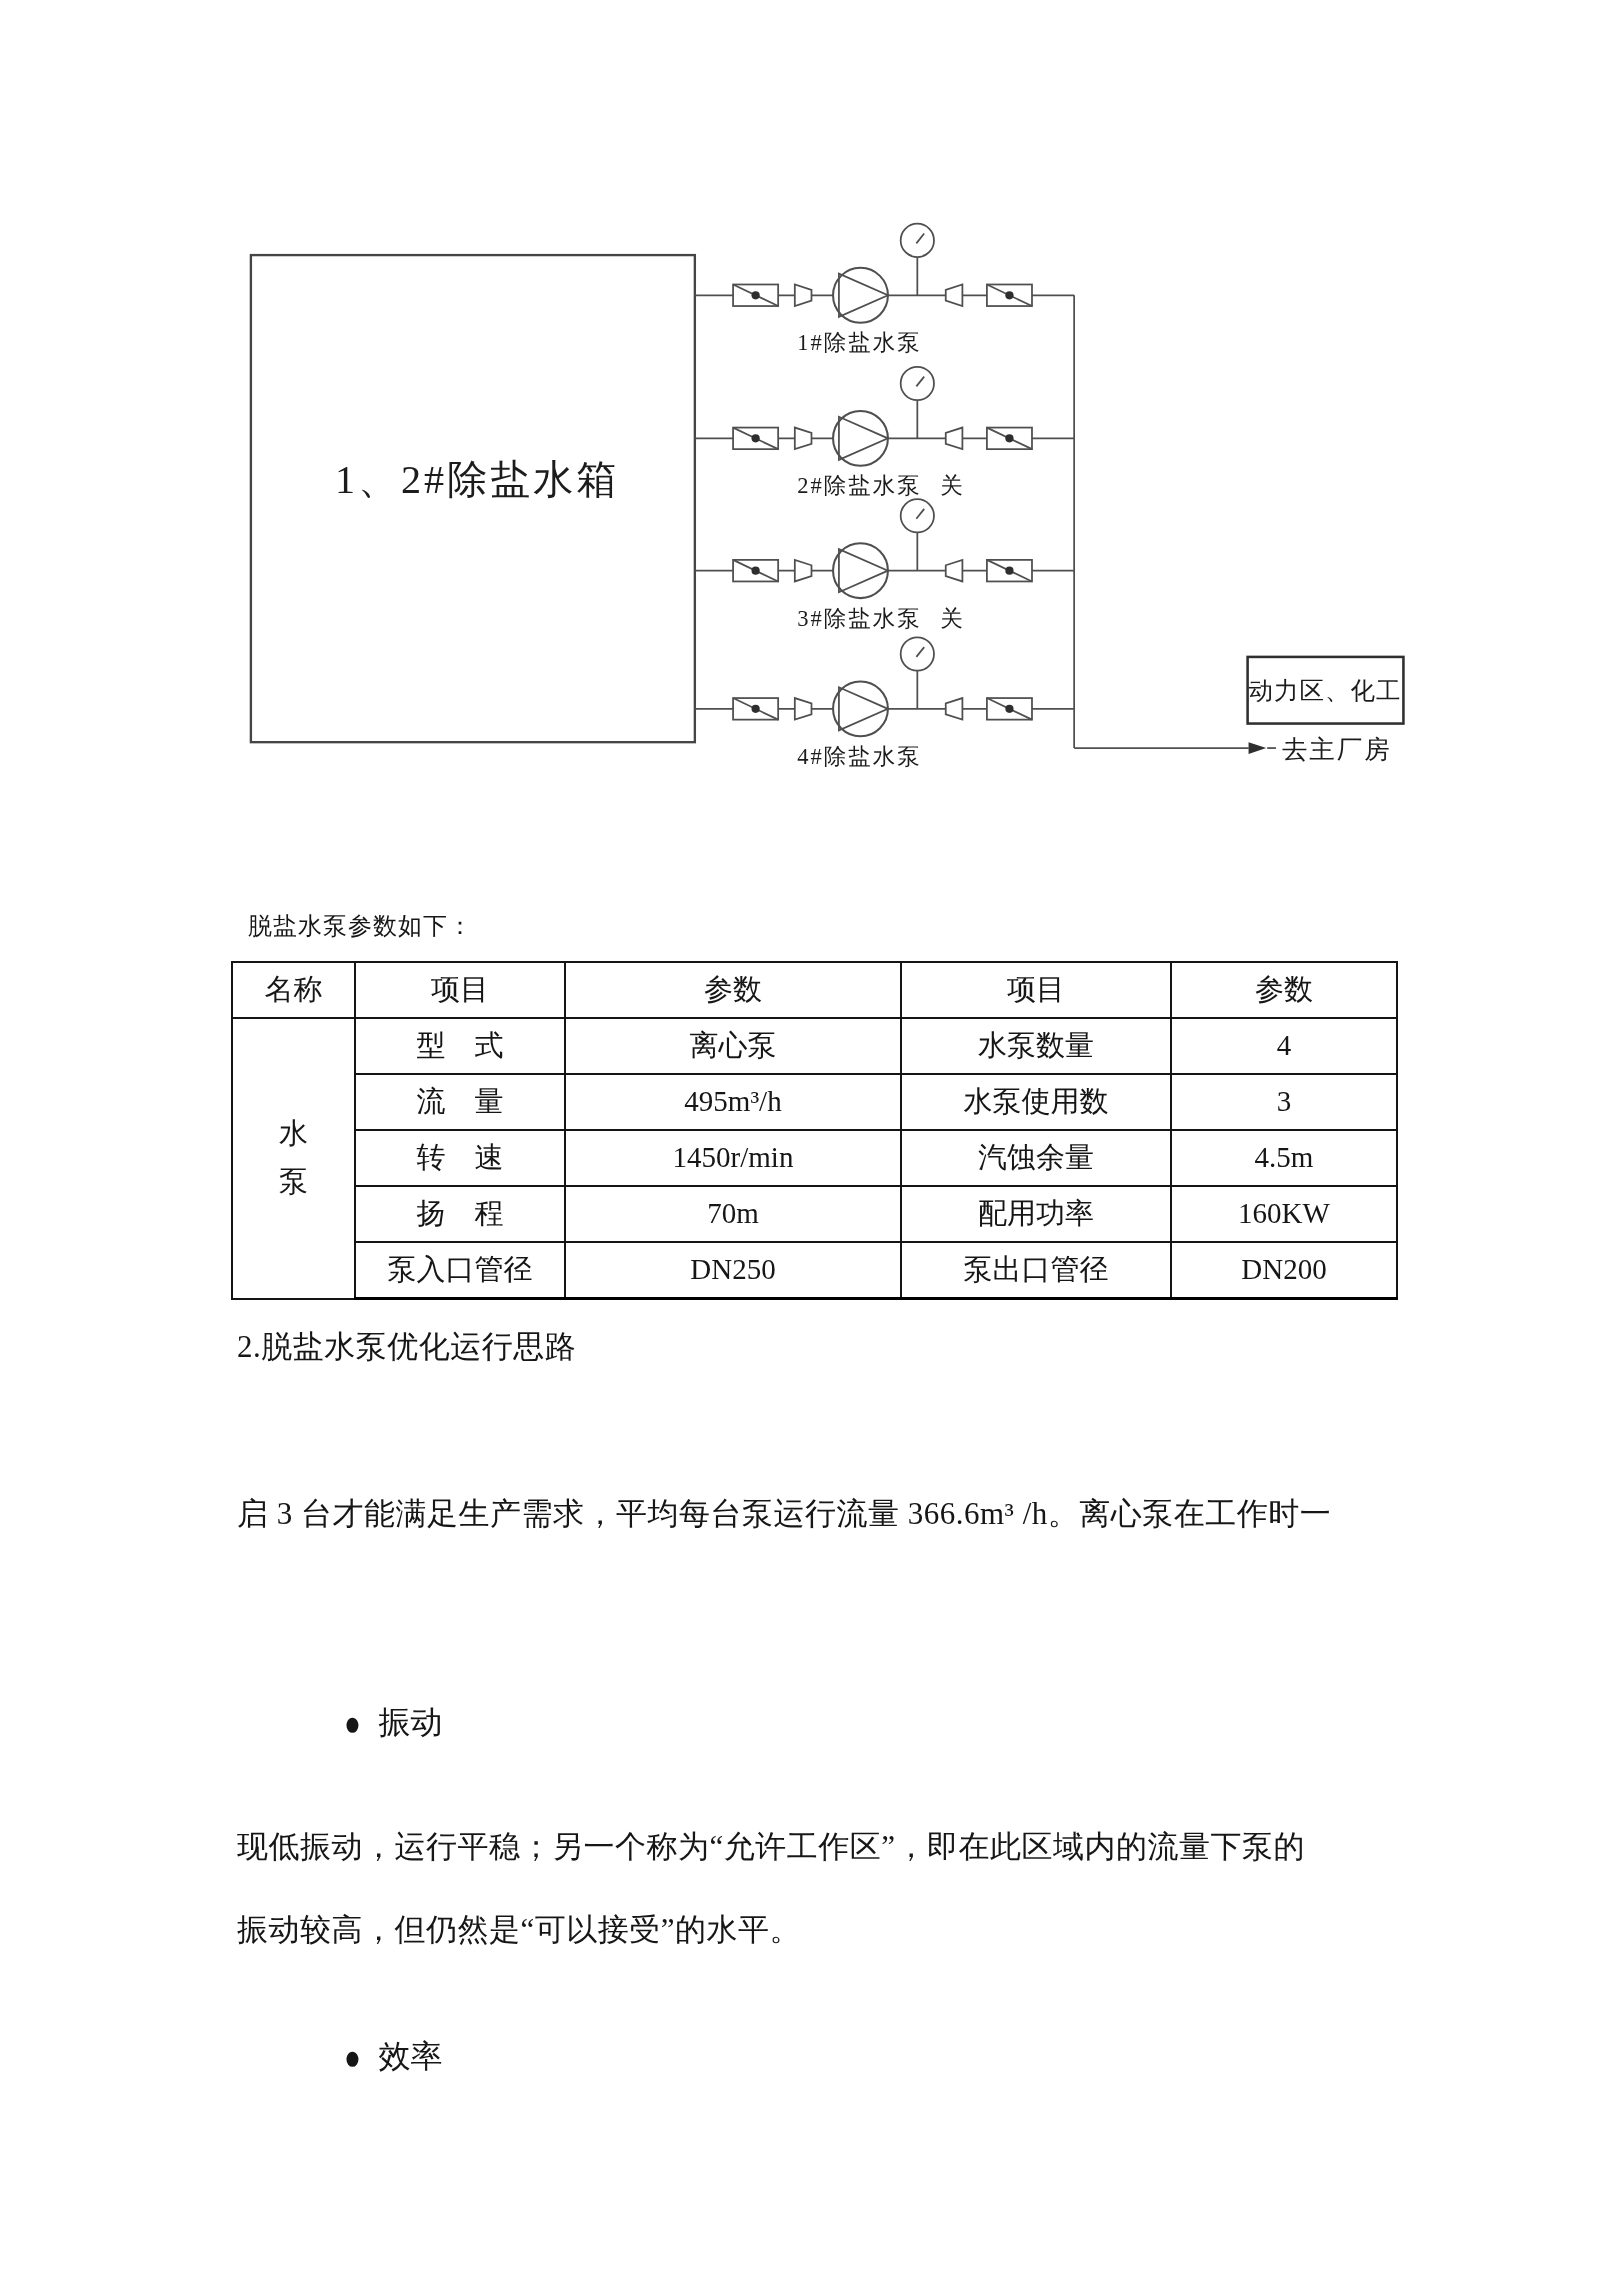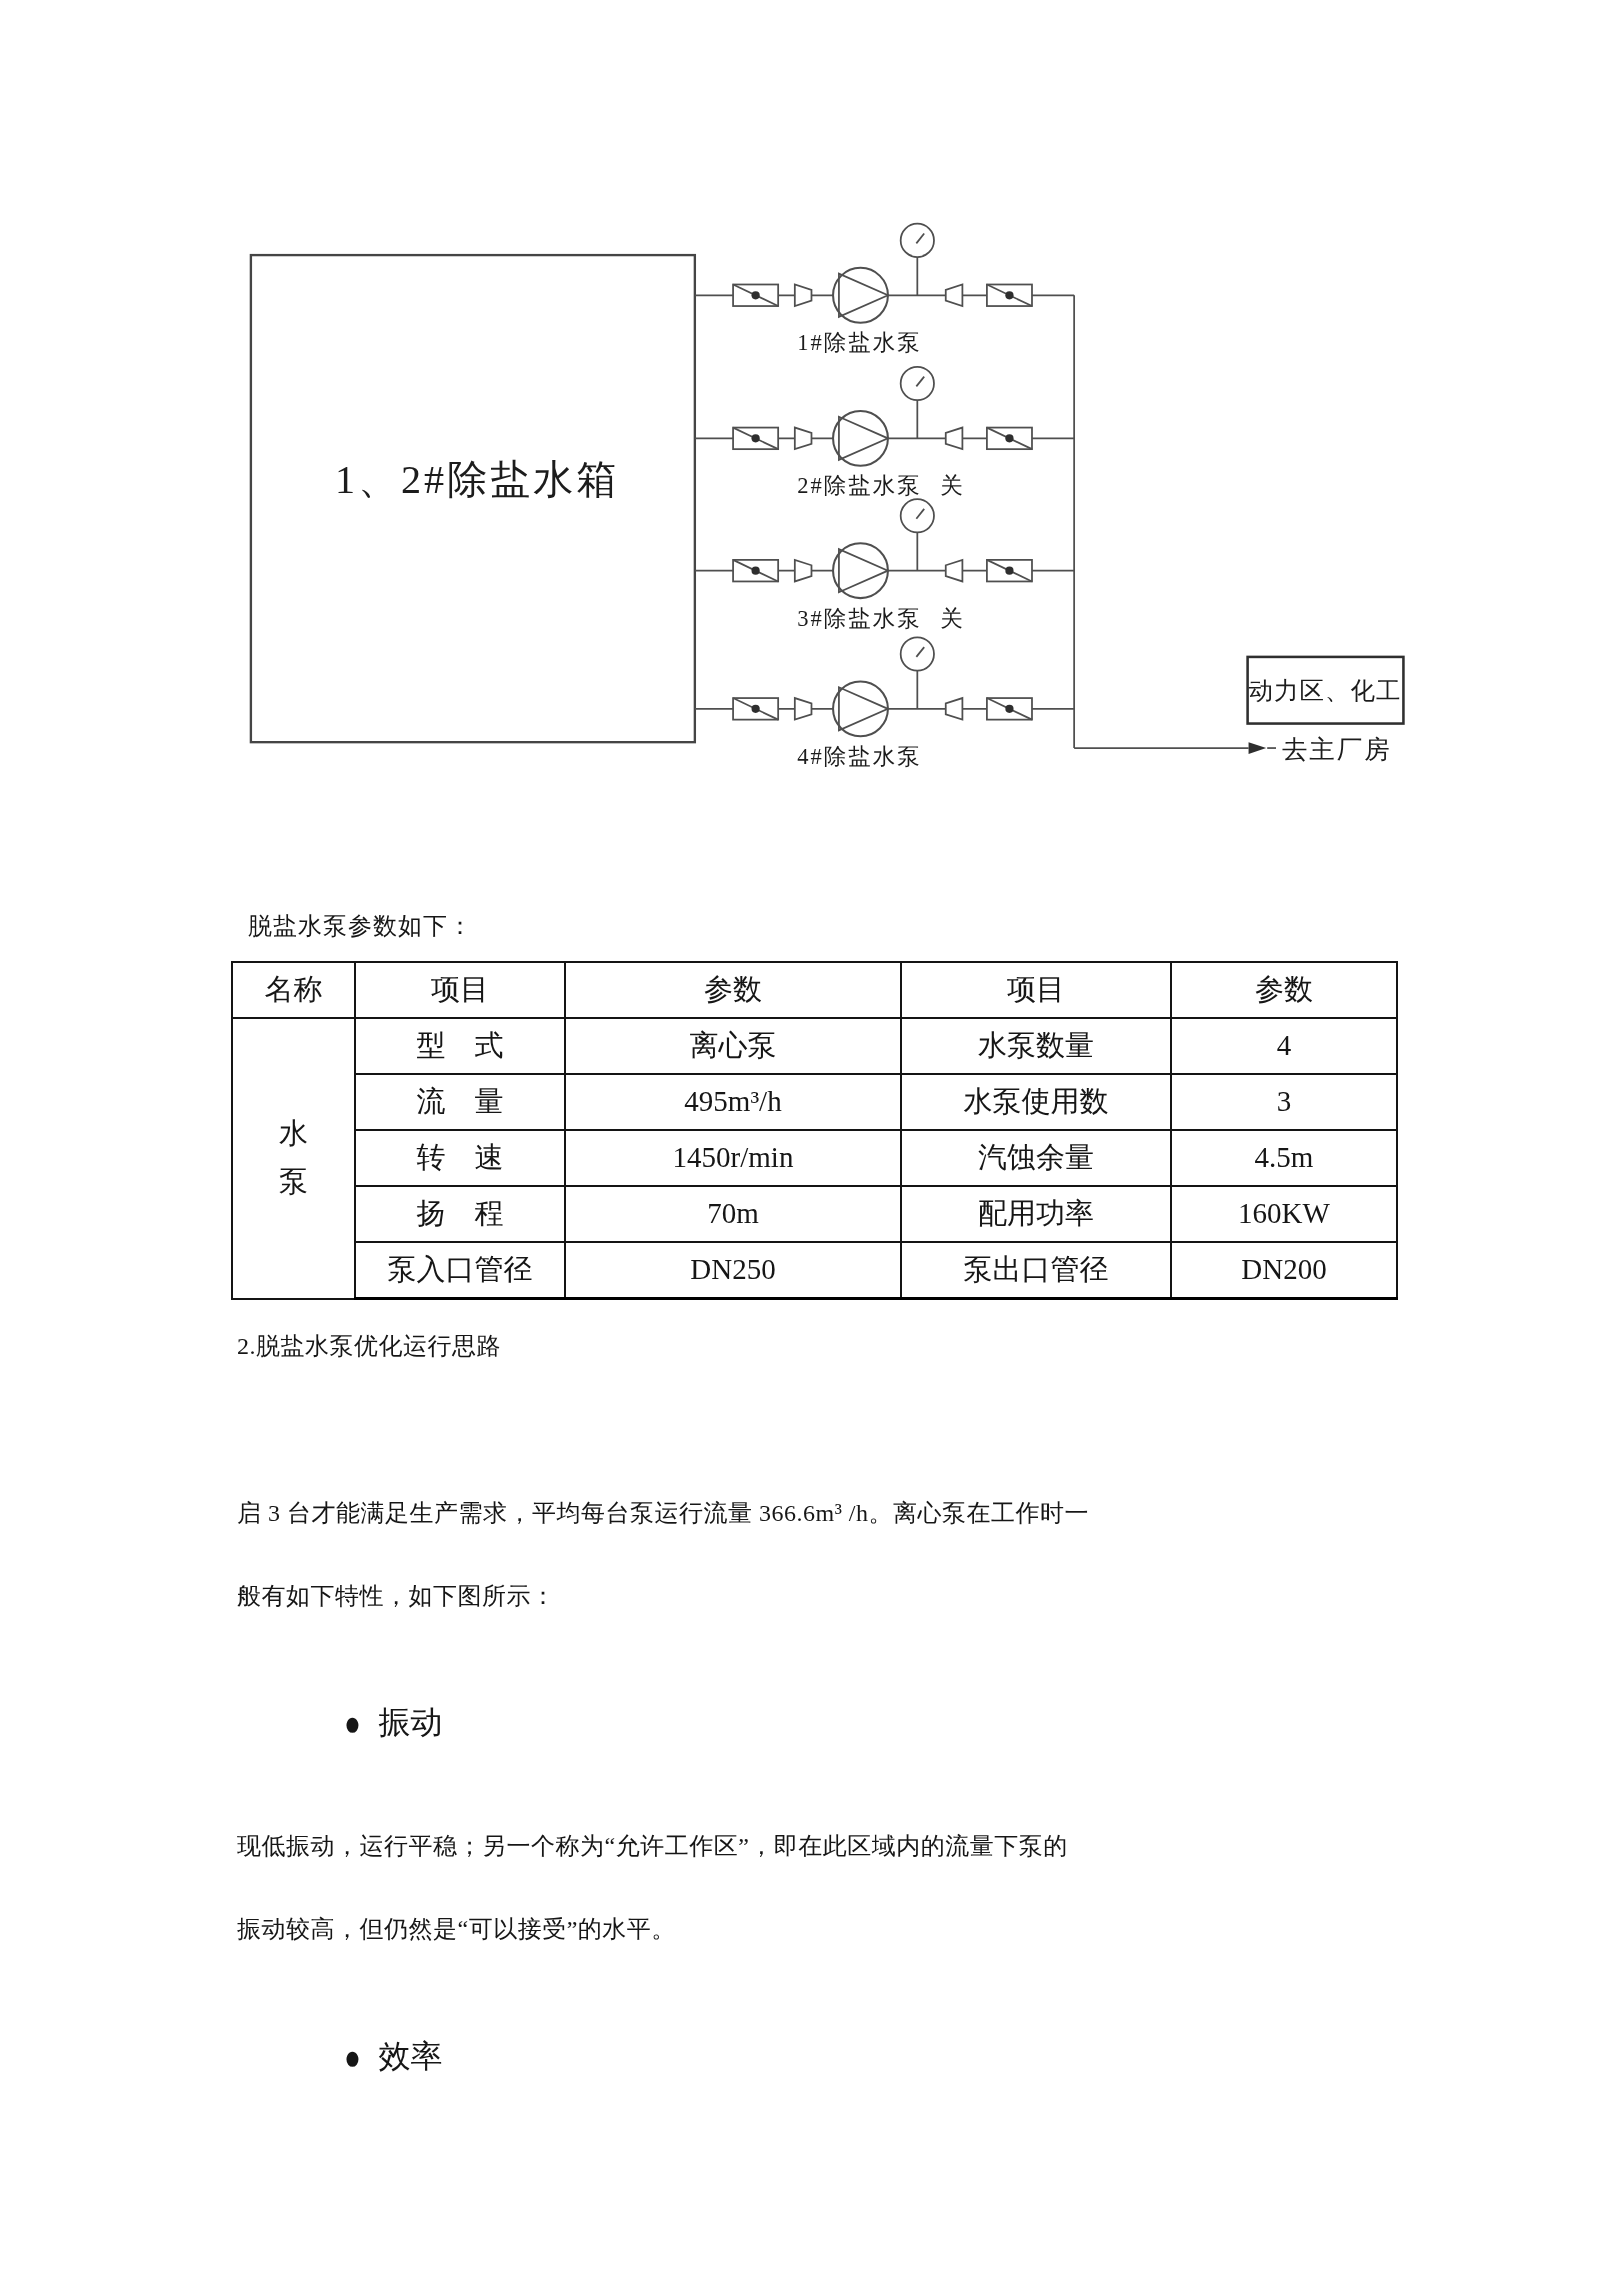--- a/index.html
+++ b/index.html
@@ -34,21 +34,21 @@
   .param-table td {
     border:2px solid #141414;
     height:54px; padding:0;
     text-align:center; vertical-align:middle;
     font-size:29px; line-height:1.1;
     overflow:hidden; white-space:pre;
   }
   .param-table tr.last-row td { border-bottom:3.9px solid #000;text-align:center; }
   .vgroup { width:32px; margin:0 auto; word-break:break-all; line-height:1.65; white-space:normal; }
   
-  .tline { position:absolute; font-size:24px; letter-spacing:0.5px; white-space:pre; line-height:43px; }
+  .tline { position:absolute; font-size:31px; letter-spacing:0.5px; white-space:pre; line-height:43px; }
   .bullet-line { position:absolute; font-size:32px; line-height:43px; white-space:pre; }
   .bullet-glyph { display:inline-block; font-size:28px; margin-right:17.6px; transform:scaleY(1.25); }
 </style>
 </head>
 <body>
 
 <div class="page">
 
   <svg class="diagram" width="1621" height="863" viewBox="0 0 1654 880">
 
@@ -223,21 +223,20 @@
         <td>DN250</td>
         <td>泵出口管径</td>
         <td>DN200</td>
       </tr>
     </tbody>
   </table>
 
   <div class="tline" style="left:237px; top:1325px;">2.脱盐水泵优化运行思路</div>
 
   <div class="tline" style="left:237px; top:1492px;">启 3 台才能满足生产需求，平均每台泵运行流量 366.6m³ /h。离心泵在工作时一</div>
-  <div class="tline" style="left:237px; top:1575px;">般有如下特性，如下图所示：</div>
 
   <div class="bullet-line" style="left:312px; top:1658px;">
     <span class="bullet-glyph">●</span><span>振动</span>
   </div>
 
   <div class="tline" style="left:237px; top:1825px;">现低振动，运行平稳；另一个称为“允许工作区”，即在此区域内的流量下泵的</div>
   <div class="tline" style="left:237px; top:1908px;">振动较高，但仍然是“可以接受”的水平。</div>
 
   <div class="bullet-line" style="left:312px; top:1992px;">
     <span class="bullet-glyph">●</span><span>效率</span>

